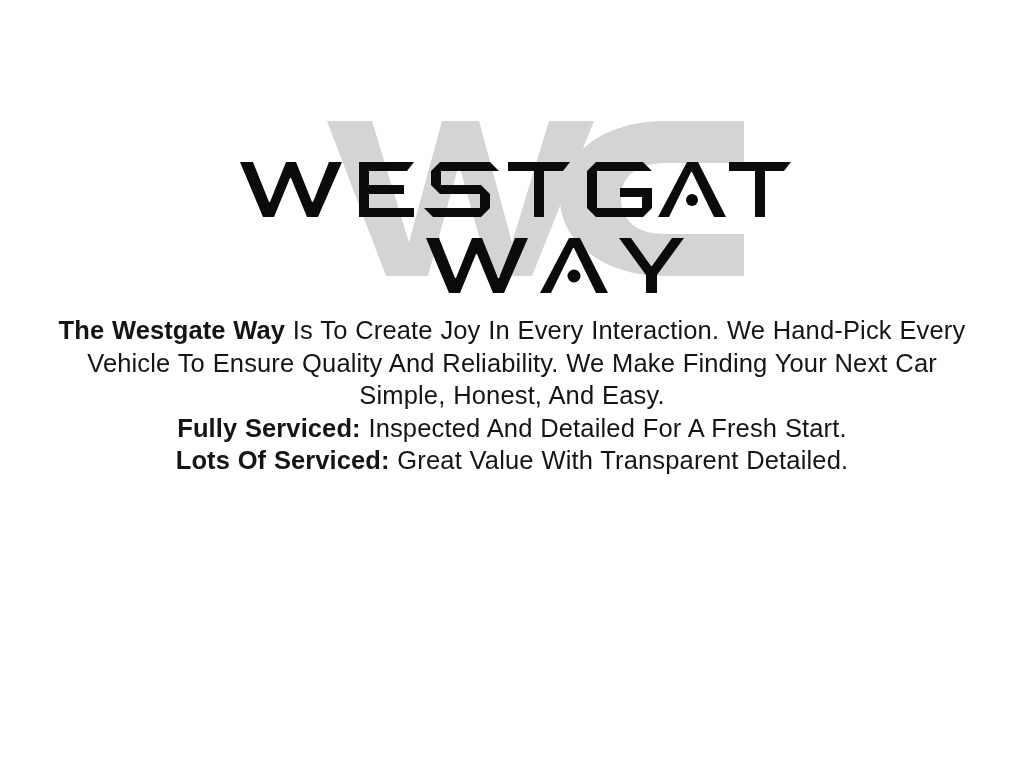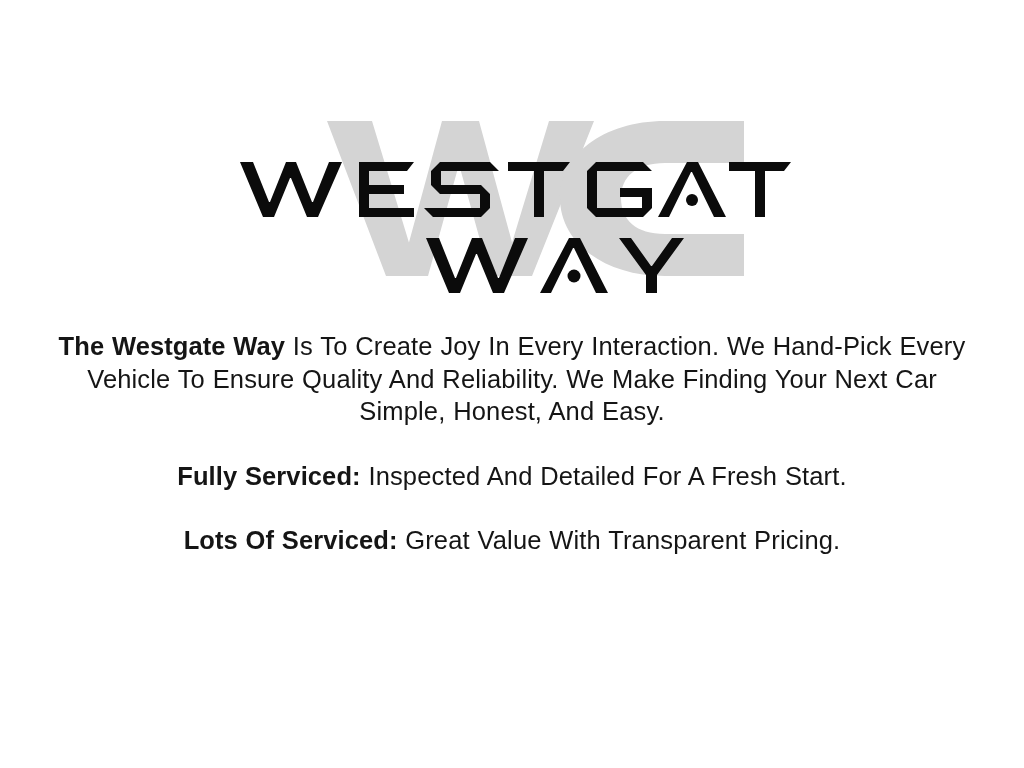--- a/index.html
+++ b/index.html
@@ -33,38 +33,37 @@
   }
   .logo-svg {
     display: block;
     margin: 0 auto;
   }
 
   
   .copy {
     position: absolute;
     left: 0;
-    top: 330px;
+    top: 314px;
     width: 1024px;
     text-align: center;
     padding: 0 14px;
     box-sizing: border-box;
   }
 
   .para {
     margin: 0;
     font-size: 25.5px;
     line-height: 32.5px;
     letter-spacing: 0.15px;
     color: #151515;
     font-weight: 400;
     word-spacing: 0.5px;
   }
   .para + .para {
-    margin-top: 32px;
   }
   .para .lead,
   .para .term {
     font-weight: 700;
     letter-spacing: 0.1px;
   }
 
   .intro {
     padding: 0 28px;
   }
@@ -136,17 +135,17 @@
       </g>
     </svg>
   </div>
 
   <div class="copy">
 
     <p class="para intro"><span class="lead">The Westgate Way</span><span> Is To Create Joy In Every Interaction. We Hand-Pick Every Vehicle To Ensure Quality And Reliability. We Make Finding Your Next Car Simple, Honest, And Easy.</span></p>
 
     <p class="para"><span class="term">Fully Serviced:</span><span> Inspected And Detailed For A Fresh Start.</span></p>
 
-    <p class="para"><span class="term">Lots Of Serviced:</span><span> Great Value With Transparent Pricing.</span></p>
+    <p class="para"><span class="term">Lots Of Serviced:</span><span> Great Value With Transparent Detailed.</span></p>
 
 
   </div>
 </div>
 
 </body></html>

